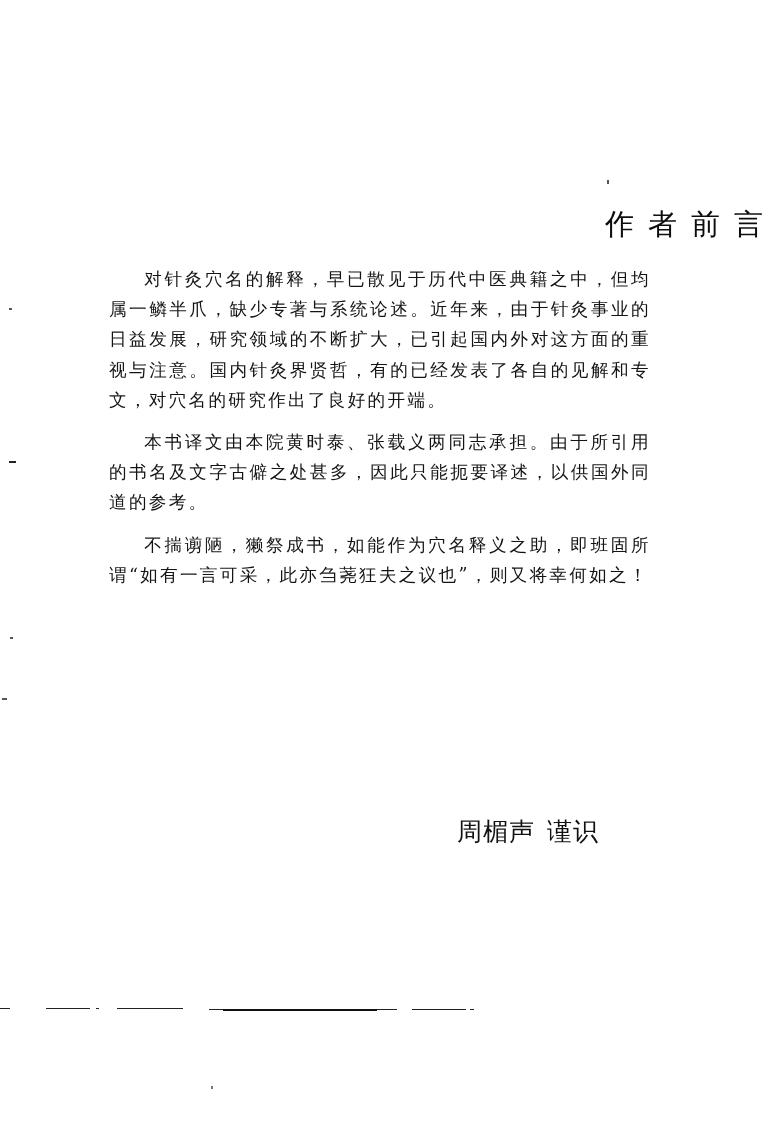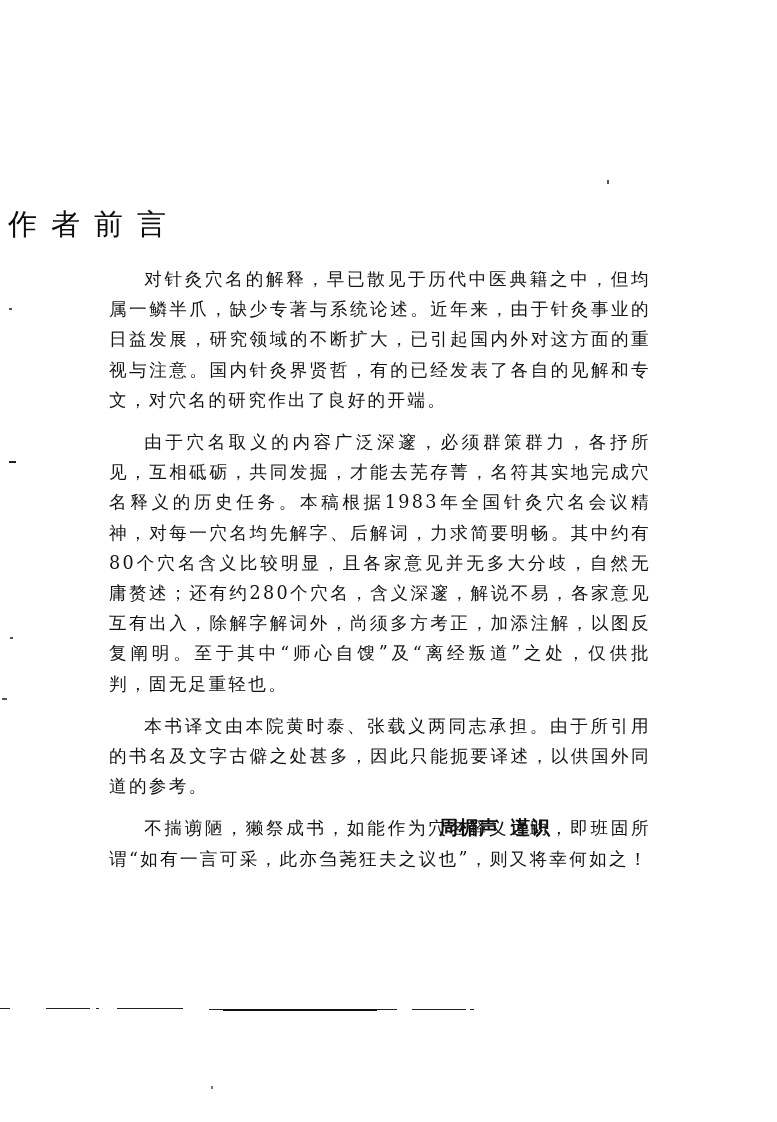--- a/index.html
+++ b/index.html
@@ -18,21 +18,21 @@
     .page {
       position: absolute;
       left: 0; top: 0;
       width: 777px; height: 1122px;
     }
     .title {
       position: absolute;
       top: 186px;
       left: 0;
       width: 777px;
-      text-align: left;
+      text-align: right;
       font-size: 29px;
       letter-spacing: 14px;
       padding-left: 8px;
       box-sizing: border-box;
       font-weight: normal;
       color: #0d0d0d;
     }
     .body-text {
       position: absolute;
       left: 97px;
@@ -43,26 +43,25 @@
       letter-spacing: 2.3px;
       text-align: justify;
       color: #141414;
     }
     .body-text p {
       margin: 12px;
       text-indent: 2em;
     }
     .signature {
       position: absolute;
-      left: 439px;
+      left: 457px;
       top: 815px;
-      font-size: 19px;
+      font-size: 25px;
       letter-spacing: 1px;
       color: #111;
-      font-weight: bold;
     }
     .signature .sig-gap { display: inline-block; width: 12px; }
     .dateline {
       position: absolute;
       left: 412px;
       top: 852px;
       font-size: 14.5px;
       letter-spacing: 0.5px;
       color: #111;
     }
@@ -79,21 +78,20 @@
   </style>
 </head>
 <body>
 
 <div class="page">
 
   <h1 class="title">作者前言</h1>
 
   <div class="body-text">
     <p>对针灸穴名的解释，早已散见于历代中医典籍之中，但均属一鳞半爪，缺少专著与系统论述。近年来，由于针灸事业的日益发展，研究领域的不断扩大，已引起国内外对这方面的重视与注意。国内针灸界贤哲，有的已经发表了各自的见解和专文，对穴名的研究作出了良好的开端。</p>
-    <p>由于穴名取义的内容广泛深邃，必须群策群力，各抒所见，互相砥砺，共同发掘，才能去芜存菁，名符其实地完成穴名释义的历史任务。本稿根据1983年全国针灸穴名会议精神，对每一穴名均先解字、后解词，力求简要明畅。其中约有80个穴名含义比较明显，且各家意见并无多大分歧，自然无庸赘述；还有约280个穴名，含义深邃，解说不易，各家意见互有出入，除解字解词外，尚须多方考正，加添注解，以图反复阐明。至于其中“师心自馊”及“离经叛道”之处，仅供批判，固无足重轻也。</p>
     <p>本书译文由本院黄时泰、张载义两同志承担。由于所引用的书名及文字古僻之处甚多，因此只能扼要译述，以供国外同道的参考。</p>
     <p>不揣谫陋，獭祭成书，如能作为穴名释义之助，即班固所谓“如有一言可采，此亦刍荛狂夫之议也”，则又将幸何如之！</p>
   </div>
 
   <div class="signature">
     <span>周楣声</span><span class="sig-gap"></span><span>谨识</span>
   </div>
 
 
   <div class="mark" style="left:607px;top:180px;width:2px;height:4px;"></div>

